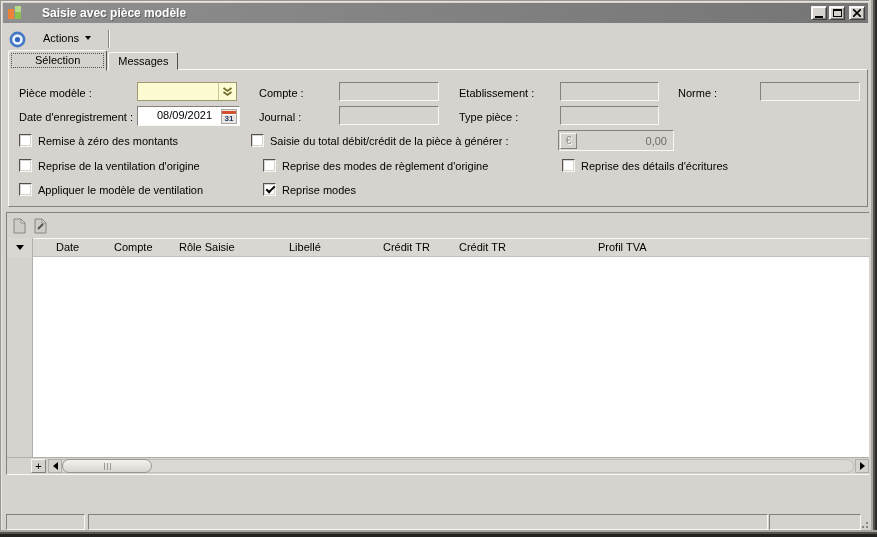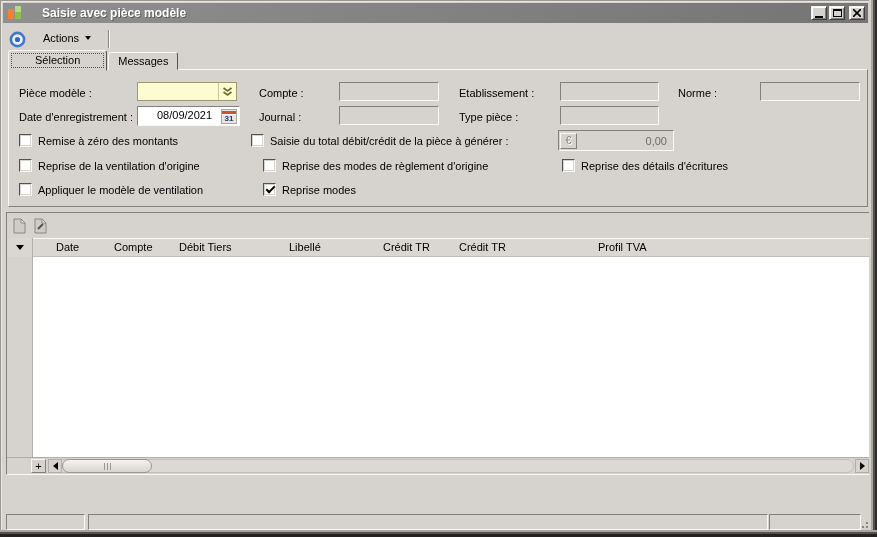--- a/index.html
+++ b/index.html
@@ -267,21 +267,21 @@
       </button>
     </div>
     <div class="grid-header">
       <span class="col-label" style="left:49px;top:3px;position:relative;top:3px"></span>
     </div>
     <div class="sel-head">
       <span class="sel-arrow"></span>
     </div>
     <span class="col-label" style="left:49px">Date</span>
     <span class="col-label" style="left:107px">Compte</span>
-    <span class="col-label" style="left:172px">Débit Tiers</span>
+    <span class="col-label" style="left:172px">Rôle Saisie</span>
     <span class="col-label" style="left:282px">Libellé</span>
     <span class="col-label" style="left:376px">Crédit TR</span>
     <span class="col-label" style="left:452px">Crédit TR</span>
     <span class="col-label" style="left:591px">Profil TVA</span>
     <div class="sel-col"></div>
 
     <div class="hscroll">
       <button class="add-btn">+</button>
       <div class="scroll-track"></div>
       <button class="scroll-arrow-btn" style="left:41px">

